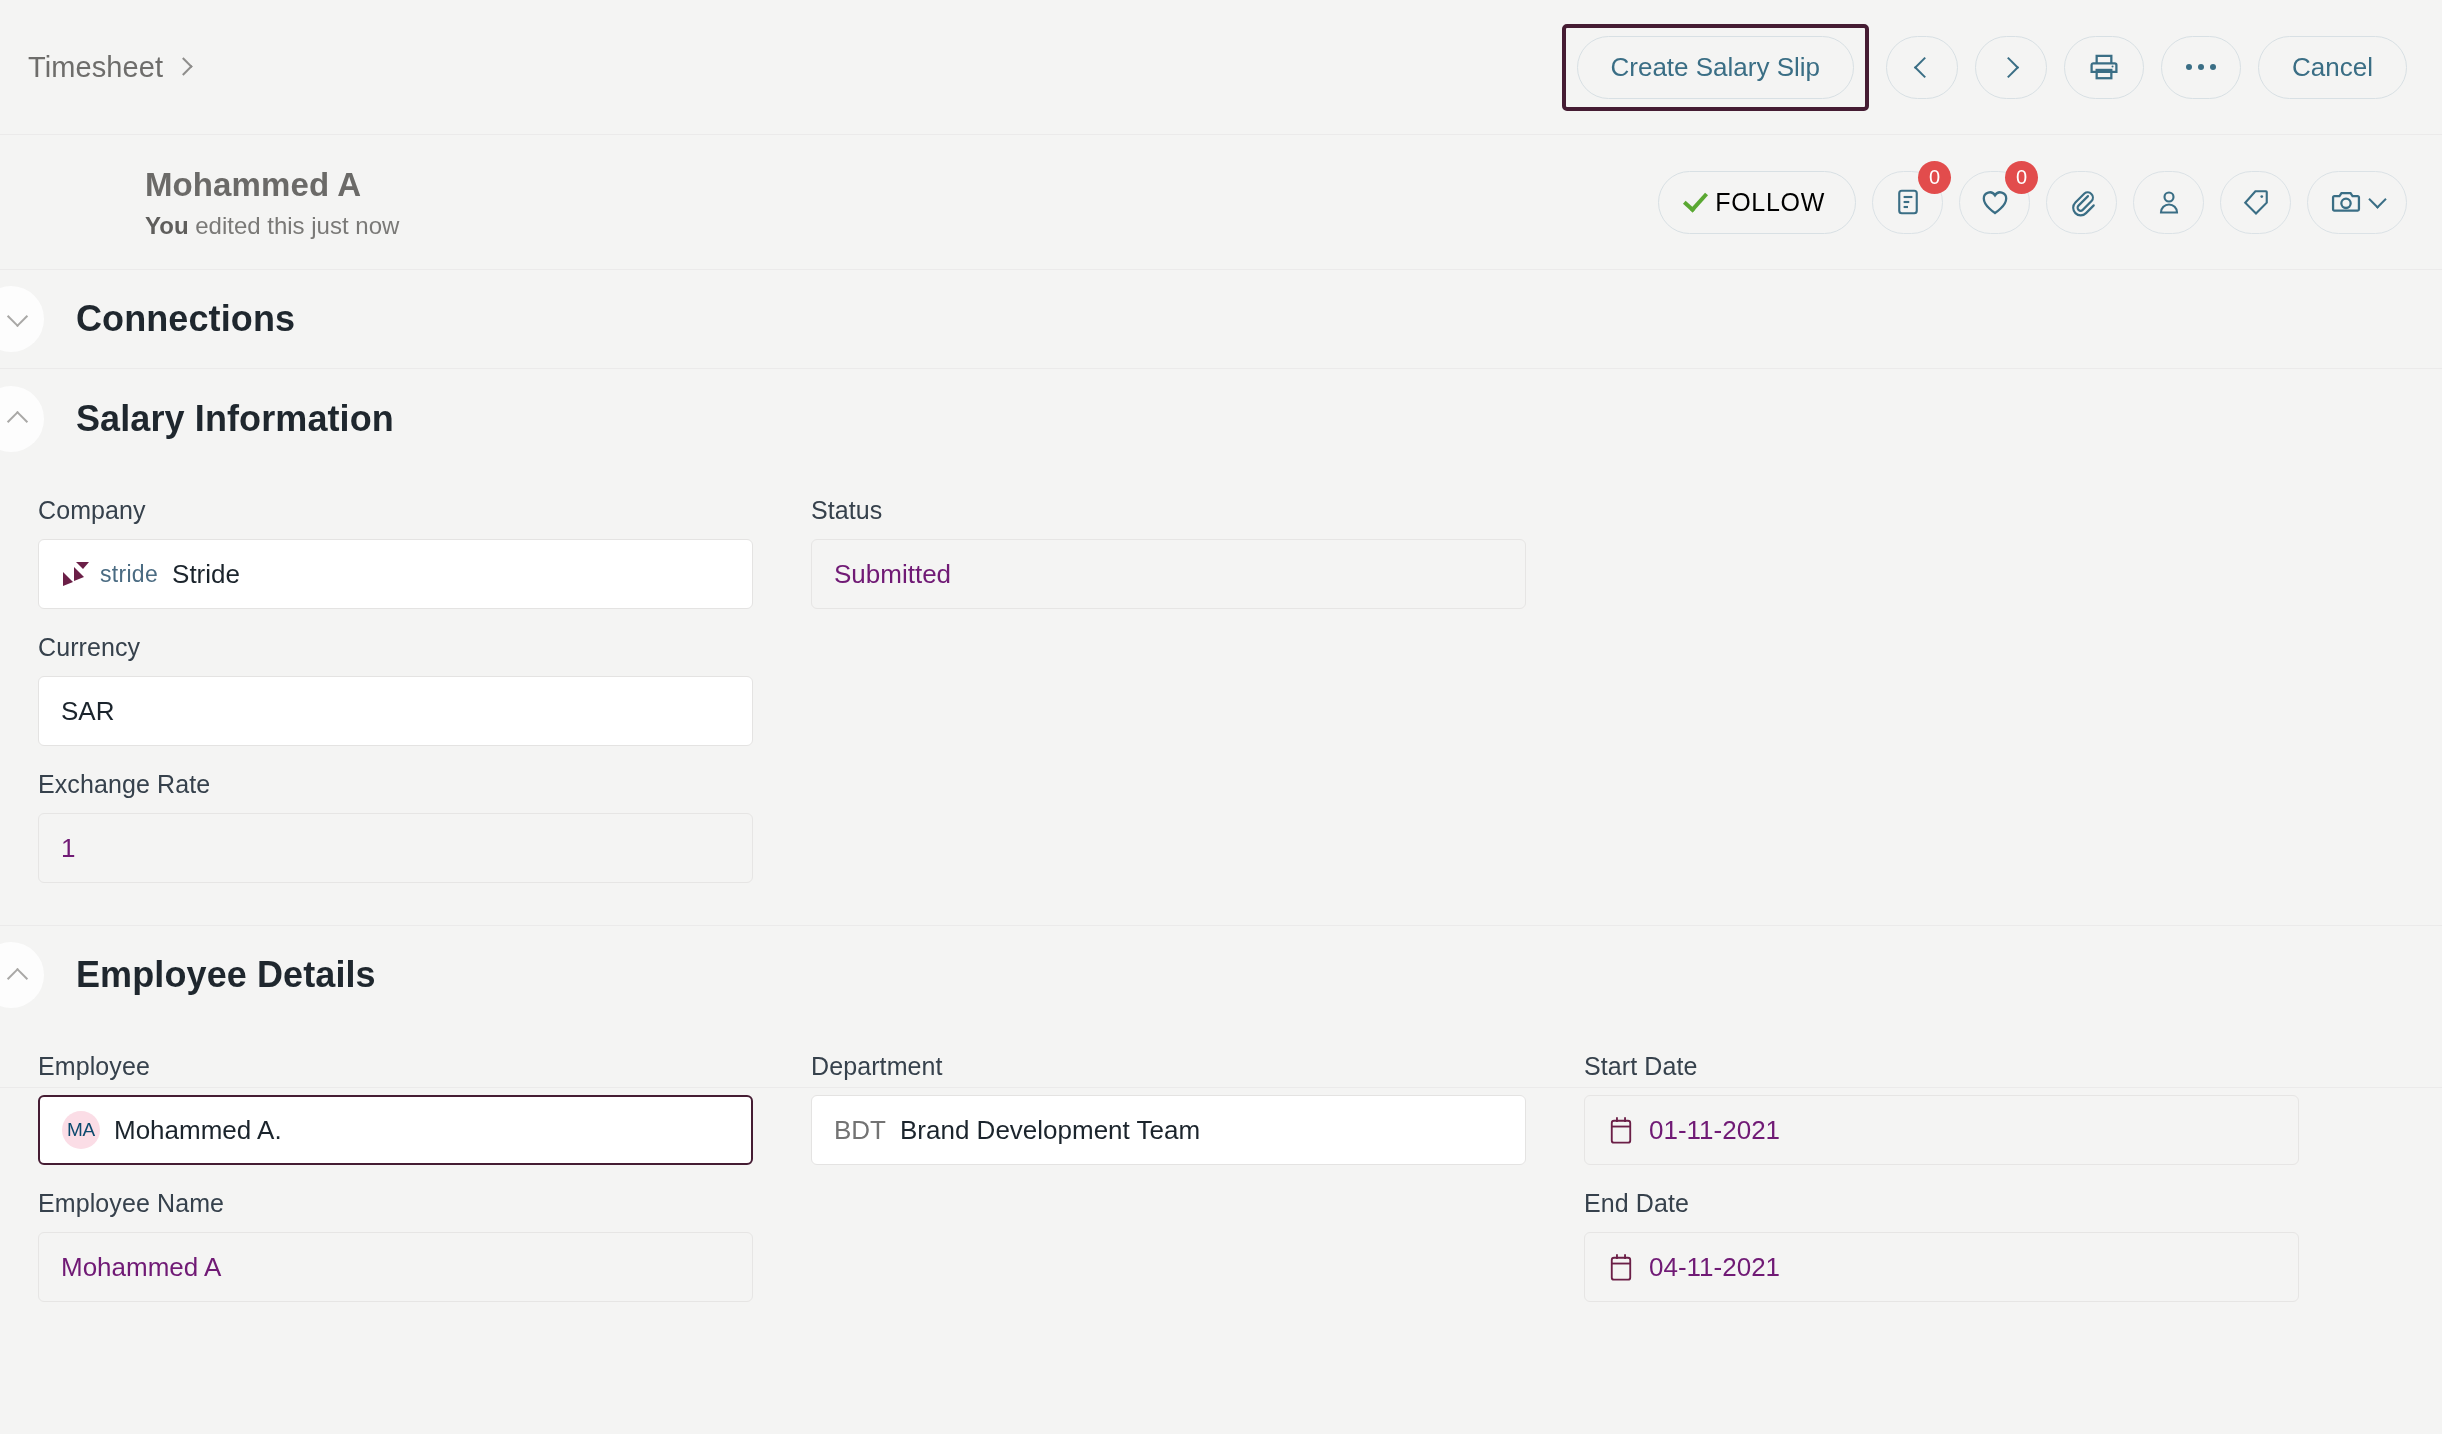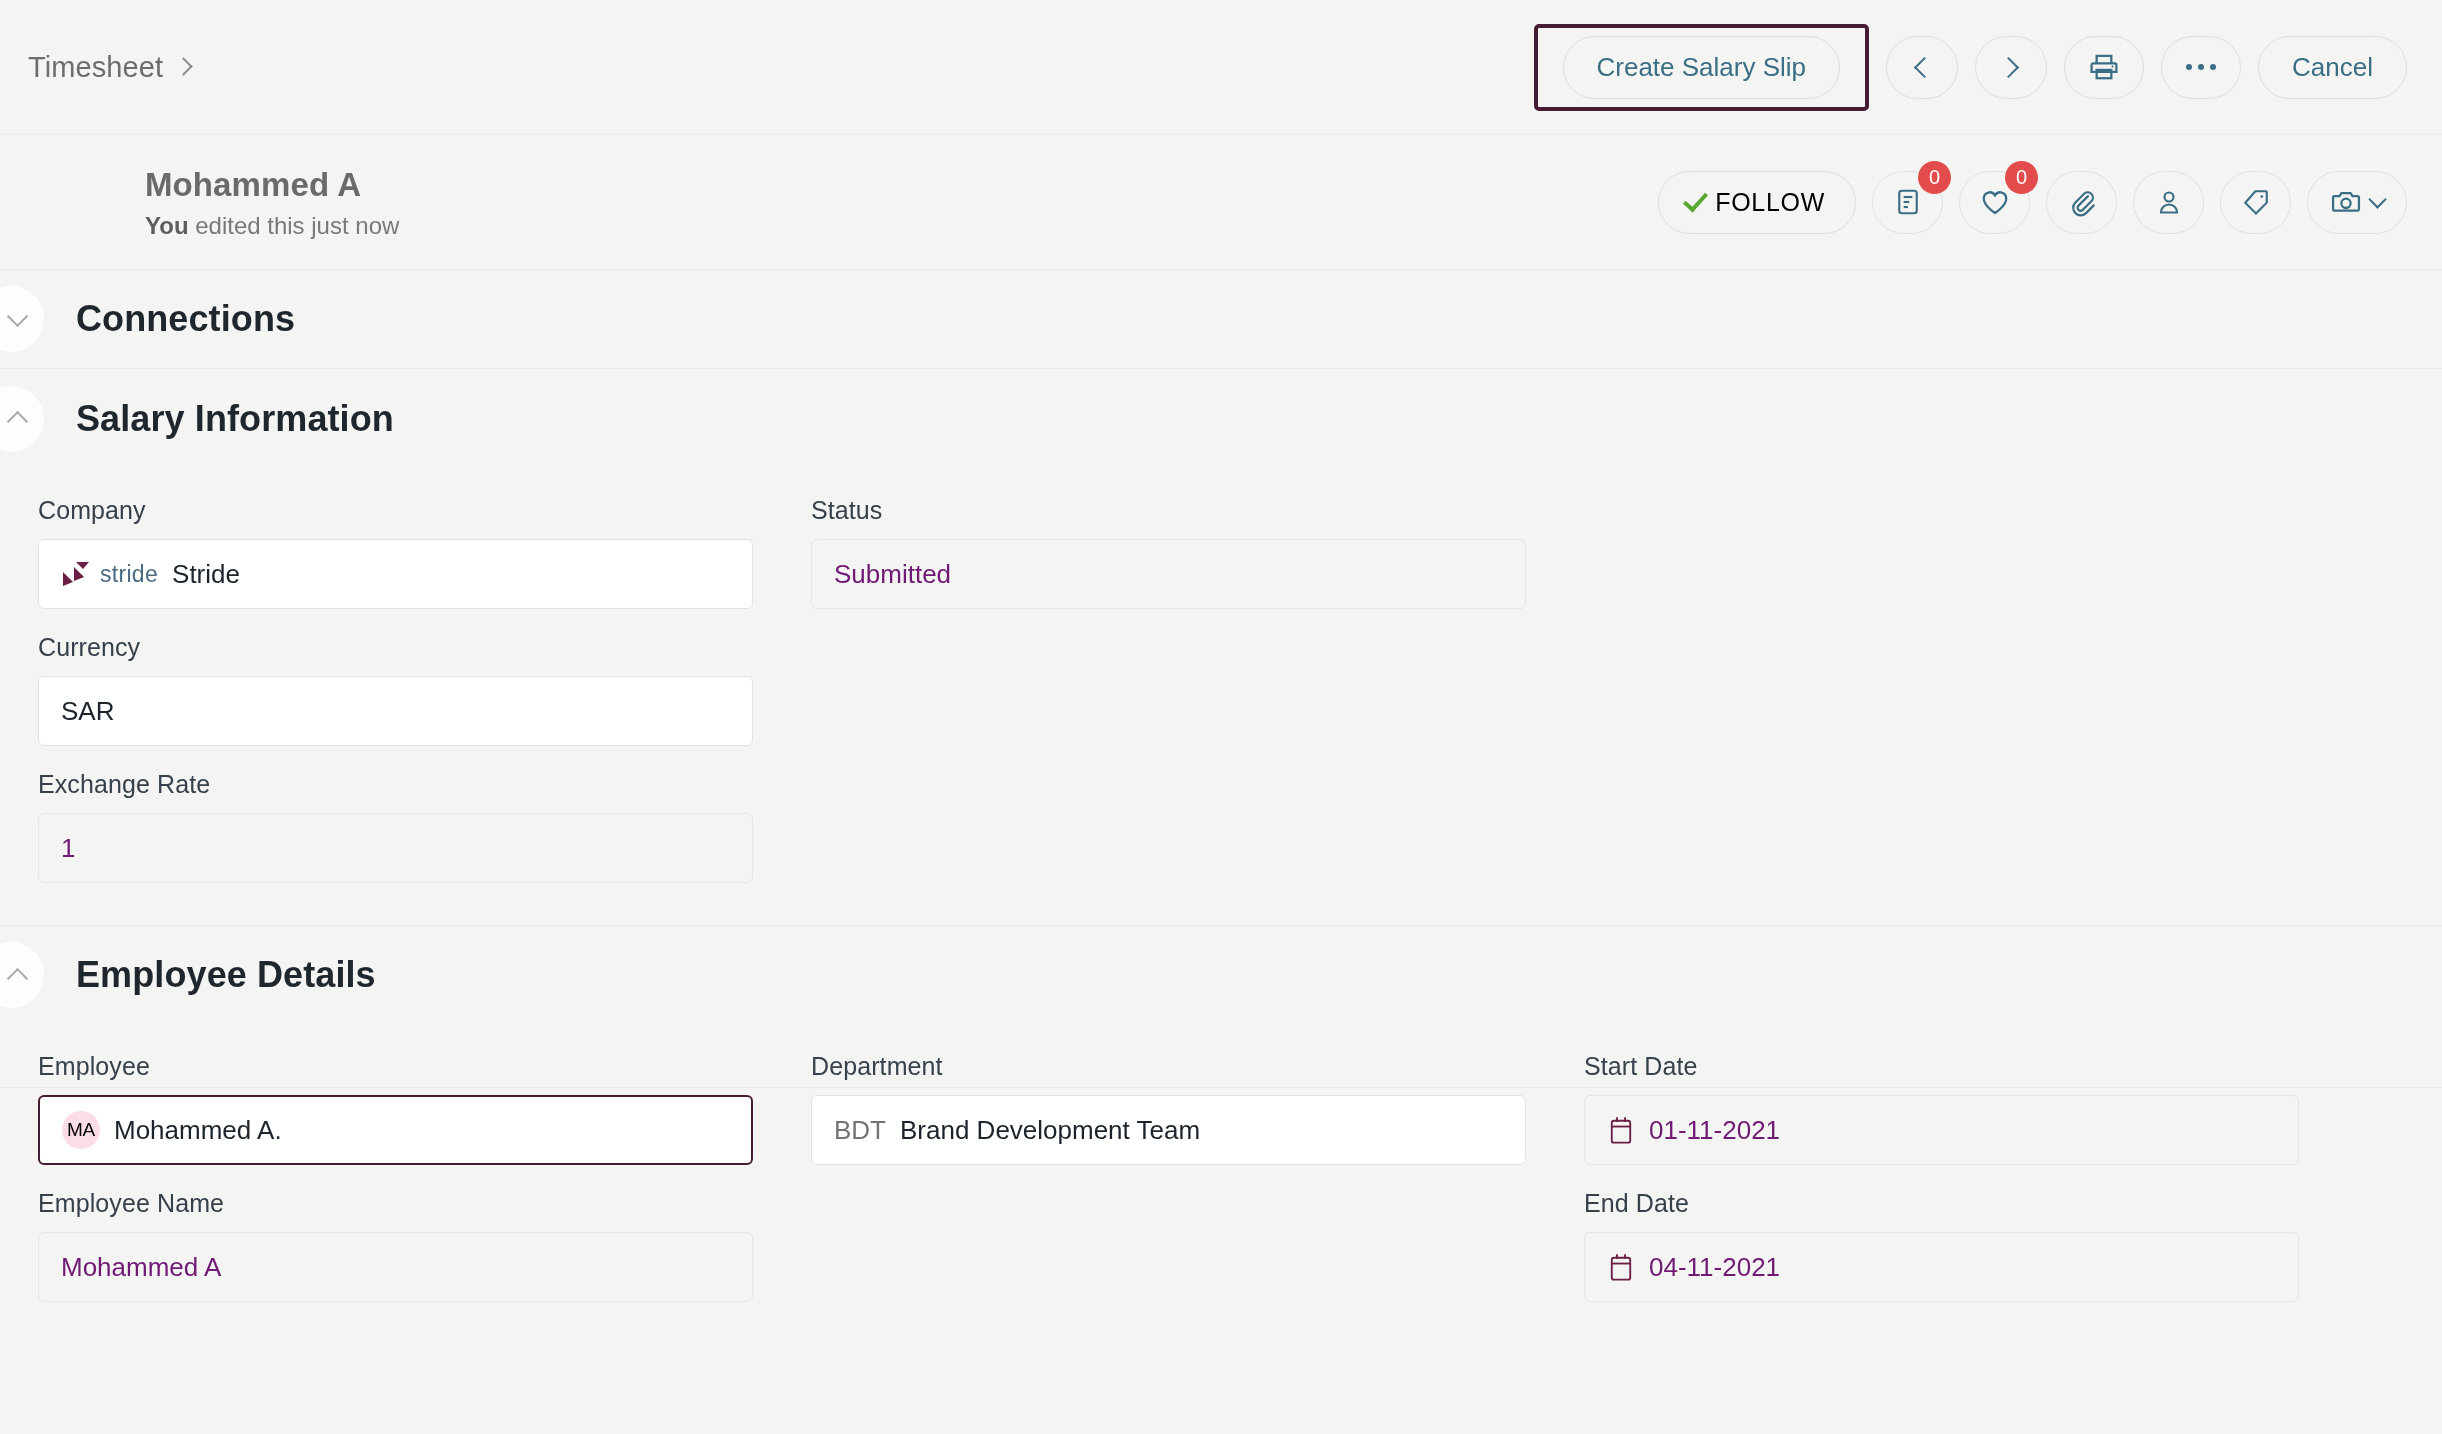--- a/index.html
+++ b/index.html
@@ -41,21 +41,21 @@
   .navbar-actions {
     margin-left: auto;
     display: flex;
     align-items: center;
     gap: 17px;
   }
 
   .primary-wrap {
     border: 4px solid #451c33;
     border-radius: 5px;
-    padding: 8px 25px;
+    padding: 8px 11px;
     display: flex;
     text-align: center;
   }
   .btn-pill {
     background: #f4f4f3;
     border: 1.6px solid #d8e0e4;
     border-radius: 999px;
     color: #3a6e85;
     font-size: 26px;
     height: 63px;
@@ -247,21 +247,21 @@
   
   .stride-logo { display: flex; align-items: center; gap: 9px; }
   .stride-mark { width: 30px; height: 28px; display: block; }
   .stride-word { font-size: 23px; color: #4a6b82; letter-spacing: .3px; }
 
   
   .avatar-mini {
     width: 38px; height: 38px;
     border-radius: 50%;
     background: #fbdde6;
-    color: #000000;
+    color: #0c4a6e;
     font-size: 19px;
     display: flex;
     align-items: center;
     justify-content: center;
     letter-spacing: -.2px;
     flex: 0 0 auto;
     text-align: right;
   }
   .abbr { font-size: 26px; color: #737373; }
 

